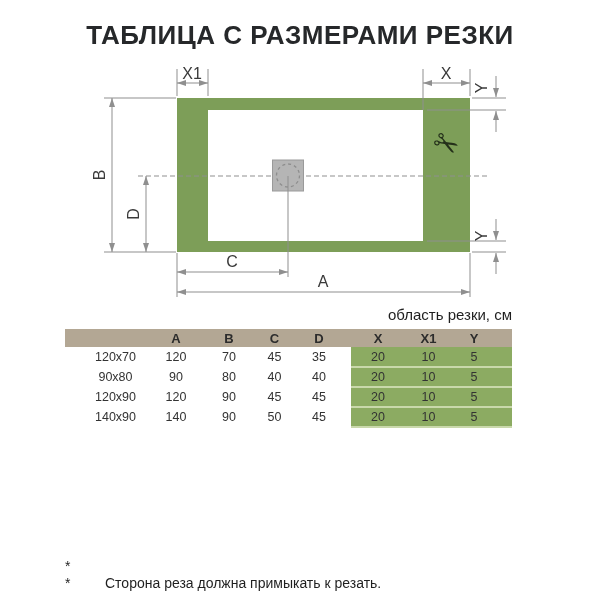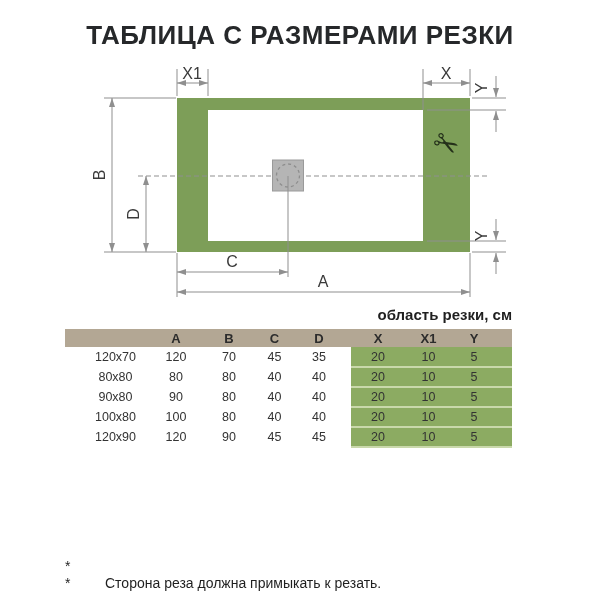--- a/index.html
+++ b/index.html
@@ -24,21 +24,21 @@
   .dim{stroke:var(--dim-line);stroke-width:1;fill:none;}
   .dash{stroke:var(--dim-line);stroke-width:1;fill:none;stroke-dasharray:5,3;}
   .arrow{fill:var(--dim-line);}
   .dim-label{font-family:"Liberation Sans","DejaVu Sans",sans-serif;font-size:16px;fill:#3a3a3a;}
   .tray-outer{fill:var(--tray-green);}
   .tray-inner{fill:#ffffff;}
   .drain-sq{fill:var(--drain-gray);stroke:#9a9a9a;stroke-width:1;}
   .drain-circ{fill:none;stroke:#8d8d8d;stroke-width:1.3;stroke-dasharray:3,3;}
   .scissors{font-size:30px;fill:#24301a;}
 
-  .area-label{position:absolute;top:306px;right:88px;font-size:15px;font-weight:bold;color:#1f1f1f;}
+  .area-label{position:absolute;top:306px;right:88px;font-size:15px;font-weight:normal;color:#1f1f1f;}
 
   table.size-table{position:absolute;left:65px;top:329px;border-collapse:collapse;table-layout:fixed;width:447px;}
   table.size-table th{background:var(--header-tan);height:18px;font-size:13px;font-weight:bold;
         color:#2c2c2c;text-align:center;vertical-align:middle;}
   table.size-table td{height:20px;font-size:12.5px;text-align:center;vertical-align:middle;color:#333;}
   td.c-size{text-align:left;padding-left:20px;color:#333;}
   td.c-green{background:var(--table-green);border-bottom:2px solid var(--row-separator);color:#2f3a26;}
   .d-pad{padding-right:10px;}
   .y-pad{padding-right:16px;}
 
@@ -158,54 +158,44 @@
           <td class="c-size">120x70</td>
           <td class="c-num">120</td>
           <td class="c-num">70</td>
           <td class="c-num">45</td>
           <td class="c-num d-pad">35</td>
           <td class="c-green">20</td>
           <td class="c-green">10</td>
           <td class="c-green y-pad">5</td>
         </tr>
         <tr>
-          <td class="c-size">80x80</td>
-          <td class="c-num">80</td>
-          <td class="c-num">80</td>
-          <td class="c-num">40</td>
-          <td class="c-num d-pad">40</td>
-          <td class="c-green">20</td>
-          <td class="c-green">10</td>
-          <td class="c-green y-pad">5</td>
-        </tr>
-        <tr>
           <td class="c-size">90x80</td>
           <td class="c-num">90</td>
           <td class="c-num">80</td>
           <td class="c-num">40</td>
           <td class="c-num d-pad">40</td>
           <td class="c-green">20</td>
           <td class="c-green">10</td>
           <td class="c-green y-pad">5</td>
         </tr>
         <tr>
-          <td class="c-size">100x80</td>
-          <td class="c-num">100</td>
-          <td class="c-num">80</td>
-          <td class="c-num">40</td>
-          <td class="c-num d-pad">40</td>
-          <td class="c-green">20</td>
-          <td class="c-green">10</td>
-          <td class="c-green y-pad">5</td>
-        </tr>
-        <tr>
           <td class="c-size">120x90</td>
           <td class="c-num">120</td>
           <td class="c-num">90</td>
           <td class="c-num">45</td>
+          <td class="c-num d-pad">45</td>
+          <td class="c-green">20</td>
+          <td class="c-green">10</td>
+          <td class="c-green y-pad">5</td>
+        </tr>
+        <tr>
+          <td class="c-size">140x90</td>
+          <td class="c-num">140</td>
+          <td class="c-num">90</td>
+          <td class="c-num">50</td>
           <td class="c-num d-pad">45</td>
           <td class="c-green">20</td>
           <td class="c-green">10</td>
           <td class="c-green y-pad">5</td>
         </tr>
       </tbody>
   </table>
 
   <div class="footnotes">
     <div class="footnote">

